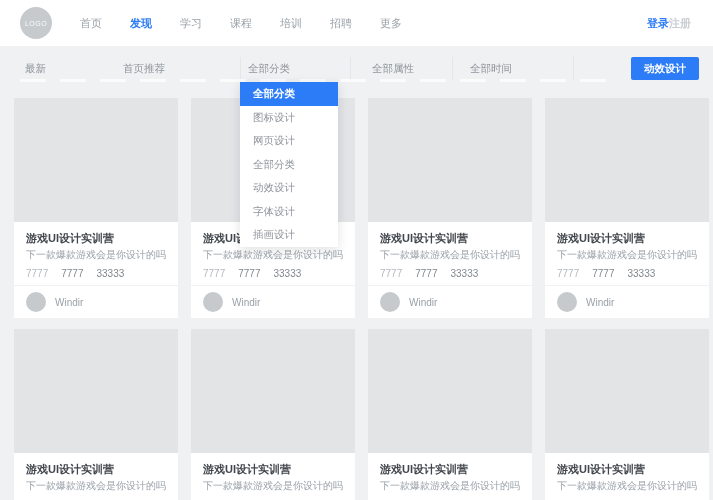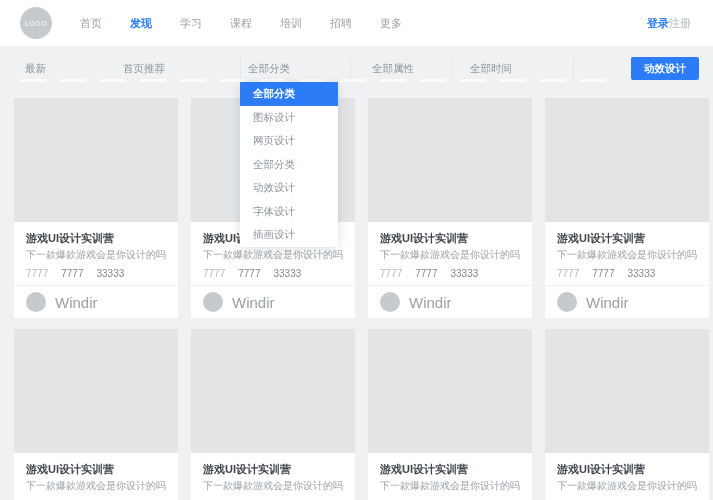--- a/index.html
+++ b/index.html
@@ -82,21 +82,21 @@
   .card-title { font-size:11px; font-weight:bold; color:#42474d; line-height:14px; }
   .card-desc { font-size:10px; color:#9aa1a8; line-height:13px; margin-top:3px; white-space:nowrap; }
   .card-stats { display:flex; gap:13px; margin-top:7px; }
   .stat { font-size:10px; color:#82888e; }
   .stat.light { color:#b4b9be; }
   .card-footer {
     border-top:1px solid #f0f1f3;
     height:33px; display:flex; align-items:center; padding:0 12px;
   }
   .avatar { width:20px; height:20px; border-radius:50%; background:#c6cacd; flex:0 0 auto; }
-  .author { font-size:15px; color:#9aa1a8; margin-left:9px; }
+  .author { font-size:10px; color:#9aa1a8; margin-left:9px; }
 </style>
 </head>
 <body>
 
 <div class="header">
   <div class="logo">LOGO</div>
   <div class="nav">
     <span class="nav-item">首页</span>
     <span class="nav-item active">发现</span>
     <span class="nav-item">学习</span>

